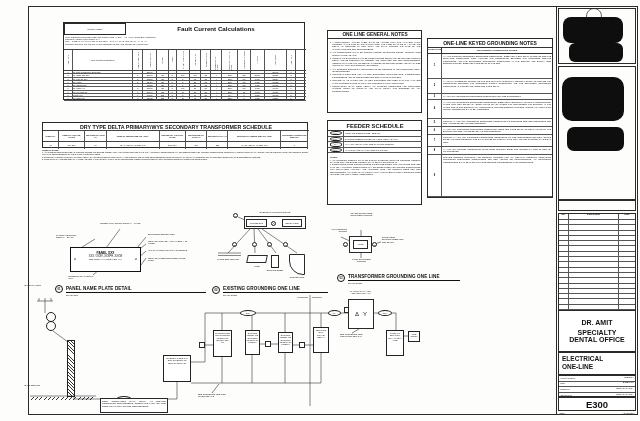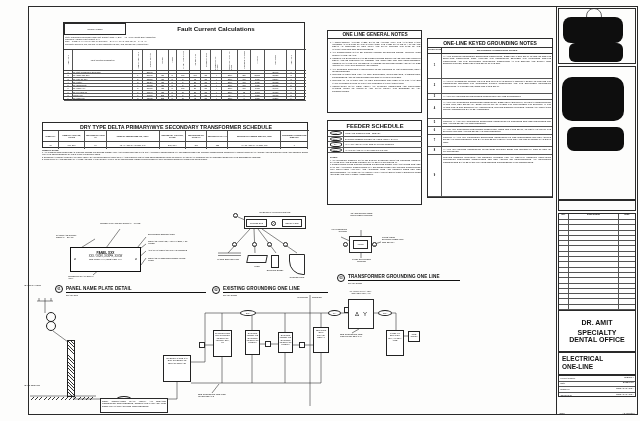--- a/index.html
+++ b/index.html
@@ -980,19 +980,22 @@
     <div class="row hairb" style="height:5.5px;padding:0 1.5px;align-items:center;">
       <div class="f22 grow">Drawn by</div>
       <div class="f24 rt">OSCAR GARZA</div>
     </div>
     <div class="row" style="height:5.5px;padding:0 1.5px;align-items:center;">
       <div class="f22 grow">Checked by</div>
       <div class="f24 rt">OSCAR GARZA</div>
     </div>
   </div>
 
+  <div class="b bd centerflex" style="left:558px;top:397px;width:78px;height:14px;background:#fff;">
+    <div class="bold" style="font-size:9.5px;">E300</div>
+  </div>
 
   <div class="b row" style="left:558px;top:411px;width:78px;height:4.5px;padding:0 1.5px;align-items:center;">
     <div class="f22 grow">Scale</div>
     <div class="f22 rt">As indicated</div>
   </div>
 
 </div>
 
 </body></html>

